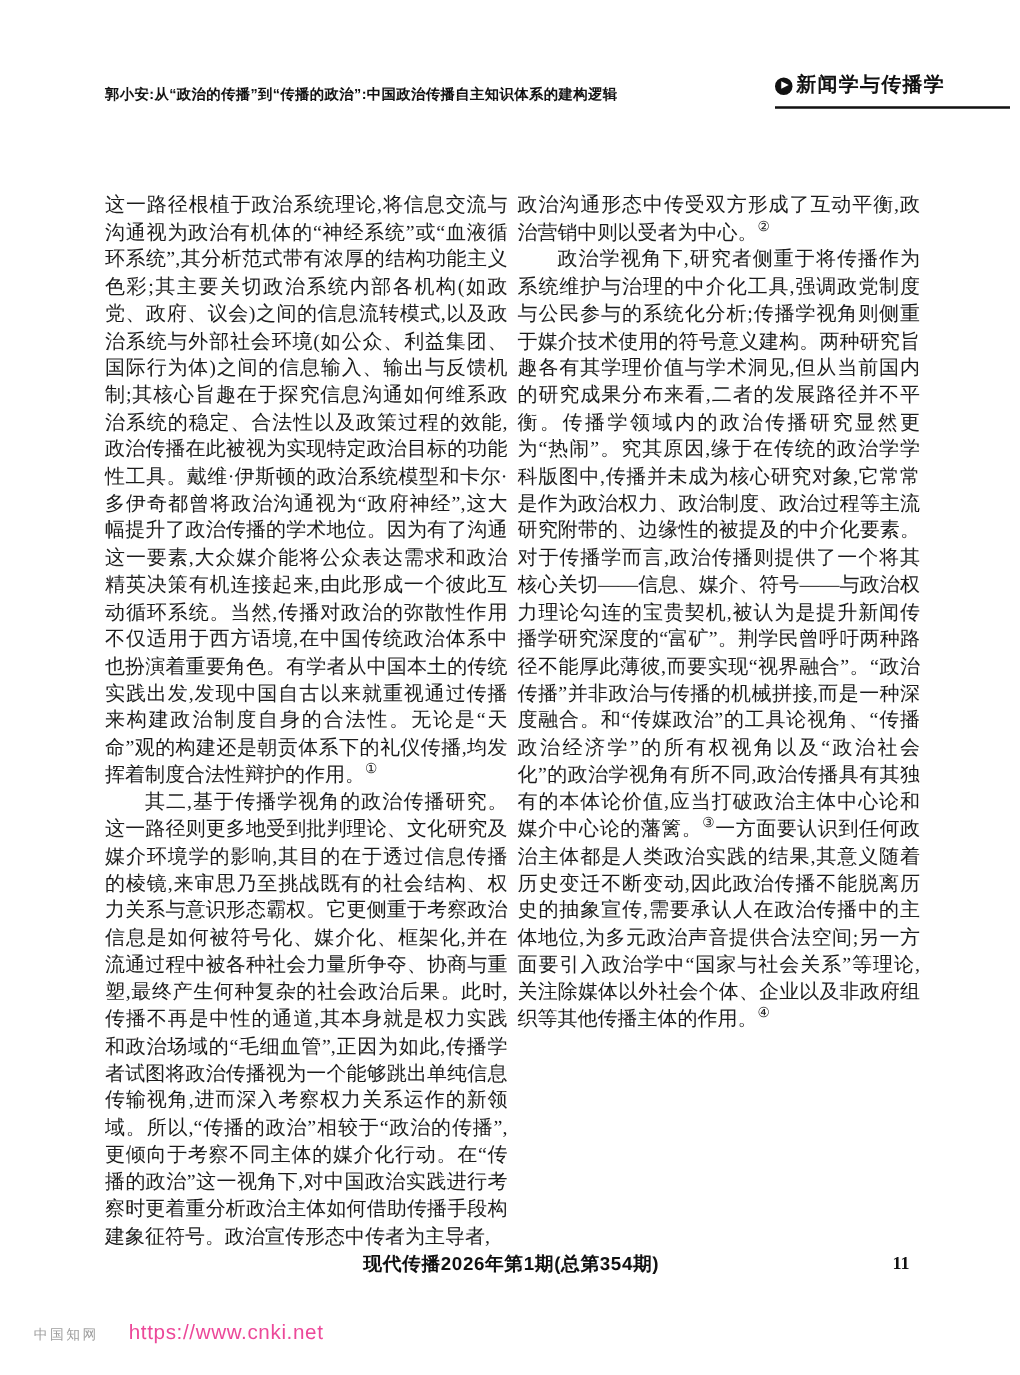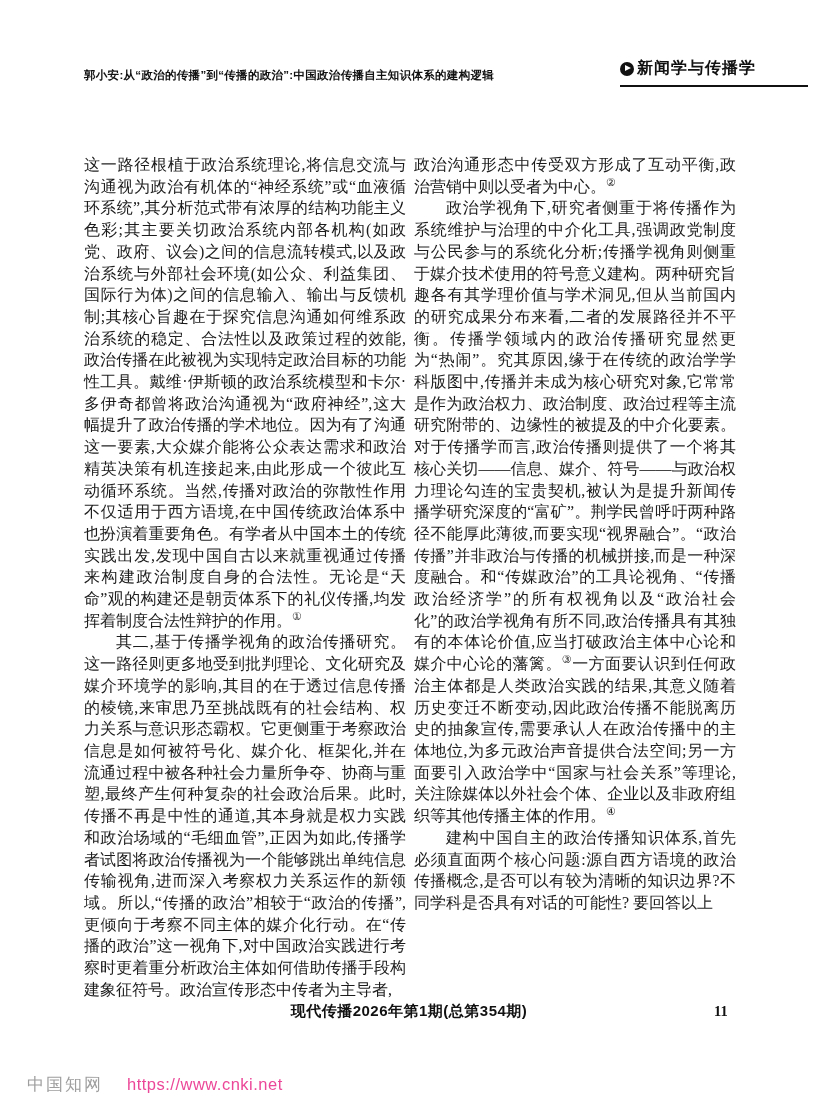--- a/index.html
+++ b/index.html
@@ -70,21 +70,21 @@
     font-weight:bold; font-size:14.5px; color:#111; text-align:left;
   }
 
   
   .watermark {
     position:absolute; left:27px; top:1057px;
     display:flex; align-items:baseline; gap:24px;
   }
   .wm-cn {
     font-family:"Liberation Sans","DejaVu Sans",sans-serif;
-    font-size:17px; color:#9e9e9e; letter-spacing:2px;margin-top:16px;
+    font-size:11px; color:#9e9e9e; letter-spacing:2px;
   }
   .wm-url {
     font-family:Liberation Sans, sans-serif;
     font-size:16.5px; color:#ec4899; letter-spacing:0.5px;
   }
 </style>
 </head>
 <body>
 
 <div class="page">
@@ -97,21 +97,20 @@
   </div>
 
   <div class="col col-left">
     <div class="para">这一路径根植于政治系统理论,将信息交流与沟通视为政治有机体的“神经系统”或“血液循环系统”,其分析范式带有浓厚的结构功能主义色彩;其主要关切政治系统内部各机构(如政党、政府、议会)之间的信息流转模式,以及政治系统与外部社会环境(如公众、利益集团、国际行为体)之间的信息输入、输出与反馈机制;其核心旨趣在于探究信息沟通如何维系政治系统的稳定、合法性以及政策过程的效能,政治传播在此被视为实现特定政治目标的功能性工具。戴维·伊斯顿的政治系统模型和卡尔·多伊奇都曾将政治沟通视为“政府神经”,这大幅提升了政治传播的学术地位。因为有了沟通这一要素,大众媒介能将公众表达需求和政治精英决策有机连接起来,由此形成一个彼此互动循环系统。当然,传播对政治的弥散性作用不仅适用于西方语境,在中国传统政治体系中也扮演着重要角色。有学者从中国本土的传统实践出发,发现中国自古以来就重视通过传播来构建政治制度自身的合法性。无论是“天命”观的构建还是朝贡体系下的礼仪传播,均发挥着制度合法性辩护的作用。<sup>①</sup></div>
     <div class="para ind">其二,基于传播学视角的政治传播研究。这一路径则更多地受到批判理论、文化研究及媒介环境学的影响,其目的在于透过信息传播的棱镜,来审思乃至挑战既有的社会结构、权力关系与意识形态霸权。它更侧重于考察政治信息是如何被符号化、媒介化、框架化,并在流通过程中被各种社会力量所争夺、协商与重塑,最终产生何种复杂的社会政治后果。此时,传播不再是中性的通道,其本身就是权力实践和政治场域的“毛细血管”,正因为如此,传播学者试图将政治传播视为一个能够跳出单纯信息传输视角,进而深入考察权力关系运作的新领域。所以,“传播的政治”相较于“政治的传播”,更倾向于考察不同主体的媒介化行动。在“传播的政治”这一视角下,对中国政治实践进行考察时更着重分析政治主体如何借助传播手段构建象征符号。政治宣传形态中传者为主导者,</div>
   </div>
 
   <div class="col col-right">
     <div class="para">政治沟通形态中传受双方形成了互动平衡,政治营销中则以受者为中心。<sup>②</sup></div>
     <div class="para ind">政治学视角下,研究者侧重于将传播作为系统维护与治理的中介化工具,强调政党制度与公民参与的系统化分析;传播学视角则侧重于媒介技术使用的符号意义建构。两种研究旨趣各有其学理价值与学术洞见,但从当前国内的研究成果分布来看,二者的发展路径并不平衡。传播学领域内的政治传播研究显然更为“热闹”。究其原因,缘于在传统的政治学学科版图中,传播并未成为核心研究对象,它常常是作为政治权力、政治制度、政治过程等主流研究附带的、边缘性的被提及的中介化要素。对于传播学而言,政治传播则提供了一个将其核心关切——信息、媒介、符号——与政治权力理论勾连的宝贵契机,被认为是提升新闻传播学研究深度的“富矿”。荆学民曾呼吁两种路径不能厚此薄彼,而要实现“视界融合”。“政治传播”并非政治与传播的机械拼接,而是一种深度融合。和“传媒政治”的工具论视角、“传播政治经济学”的所有权视角以及“政治社会化”的政治学视角有所不同,政治传播具有其独有的本体论价值,应当打破政治主体中心论和媒介中心论的藩篱。<sup>③</sup>一方面要认识到任何政治主体都是人类政治实践的结果,其意义随着历史变迁不断变动,因此政治传播不能脱离历史的抽象宣传,需要承认人在政治传播中的主体地位,为多元政治声音提供合法空间;另一方面要引入政治学中“国家与社会关系”等理论,关注除媒体以外社会个体、企业以及非政府组织等其他传播主体的作用。<sup>④</sup></div>
-    <div class="para ind">建构中国自主的政治传播知识体系,首先必须直面两个核心问题:源自西方语境的政治传播概念,是否可以有较为清晰的知识边界?不同学科是否具有对话的可能性? 要回答以上</div>
   </div>
 
   <div class="footer-line">现代传播2026年第1期(总第354期)</div>
   <div class="page-num">11</div>
 
   <div class="watermark">
     <span class="wm-cn">中国知网</span>
     <span class="wm-url">https://www.cnki.net</span>
   </div>
 

